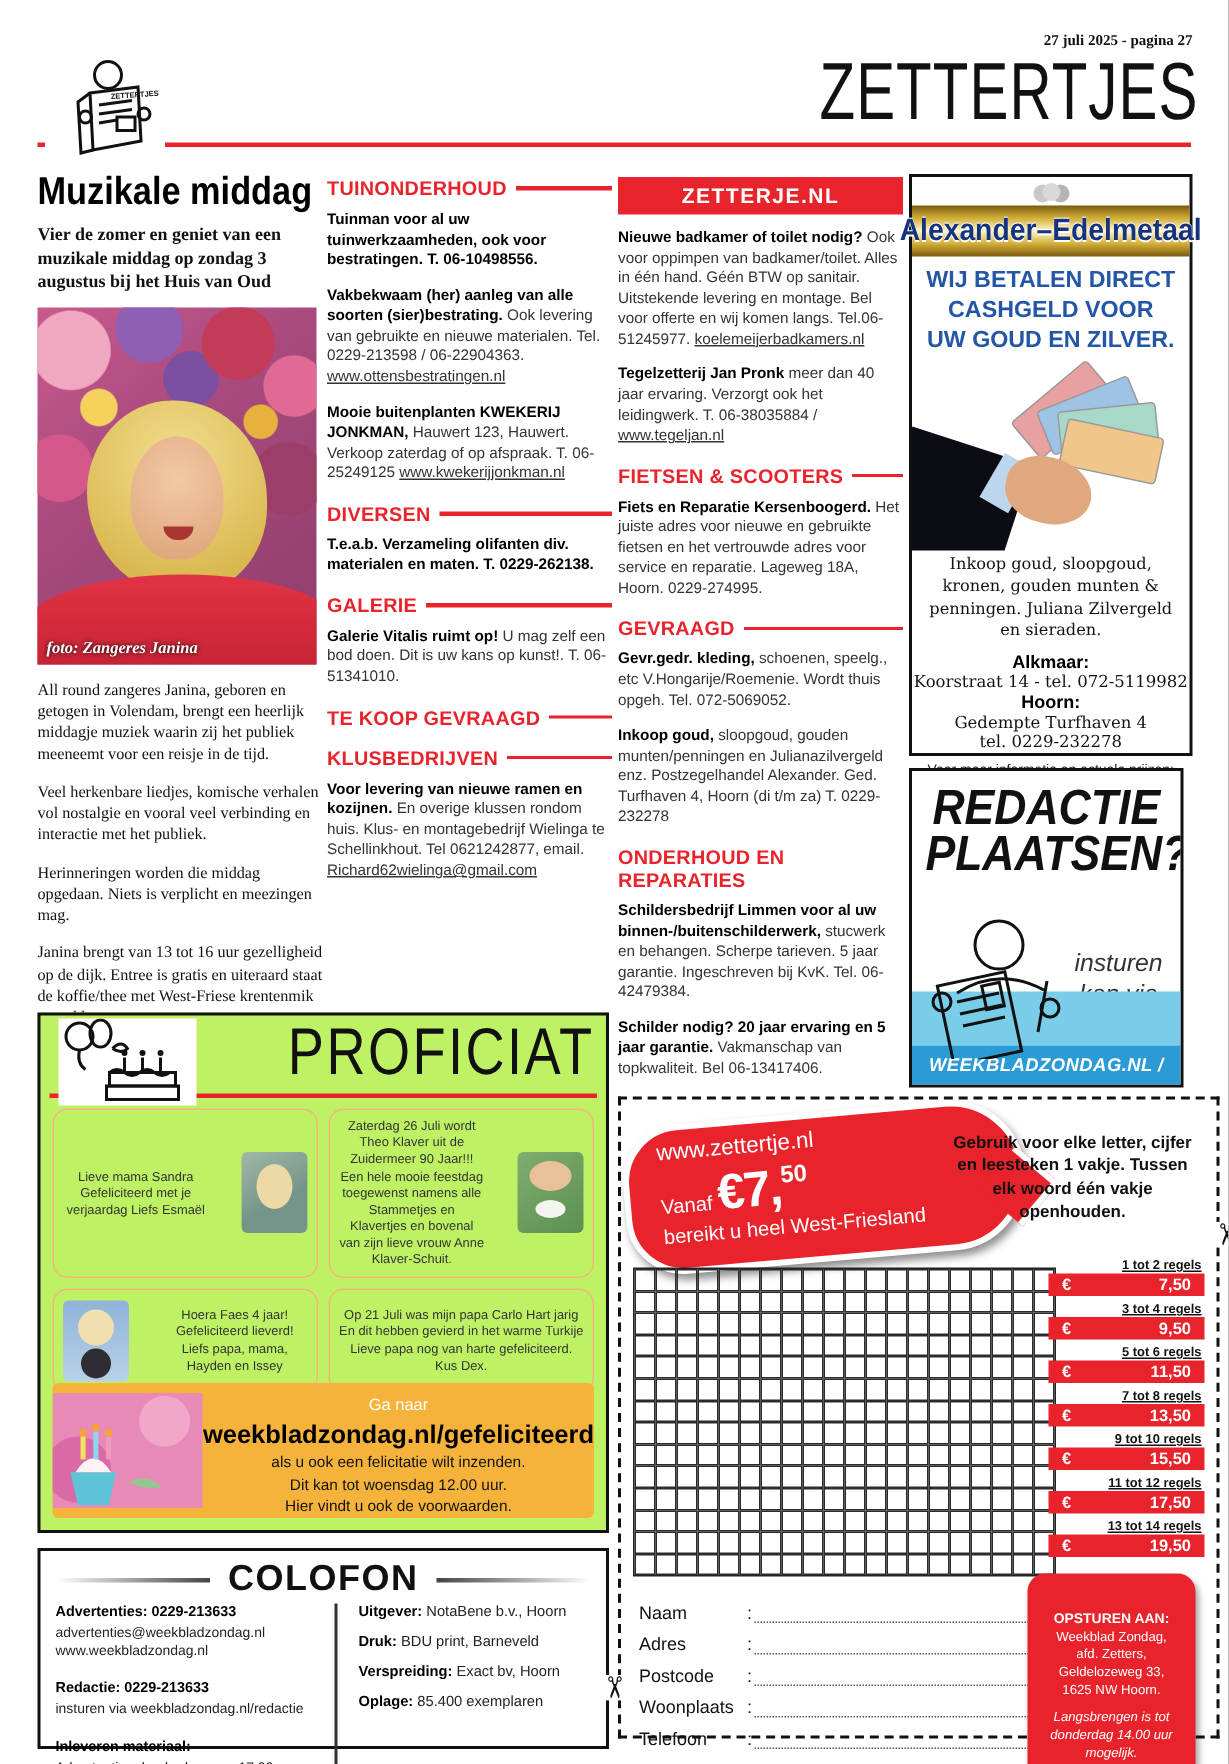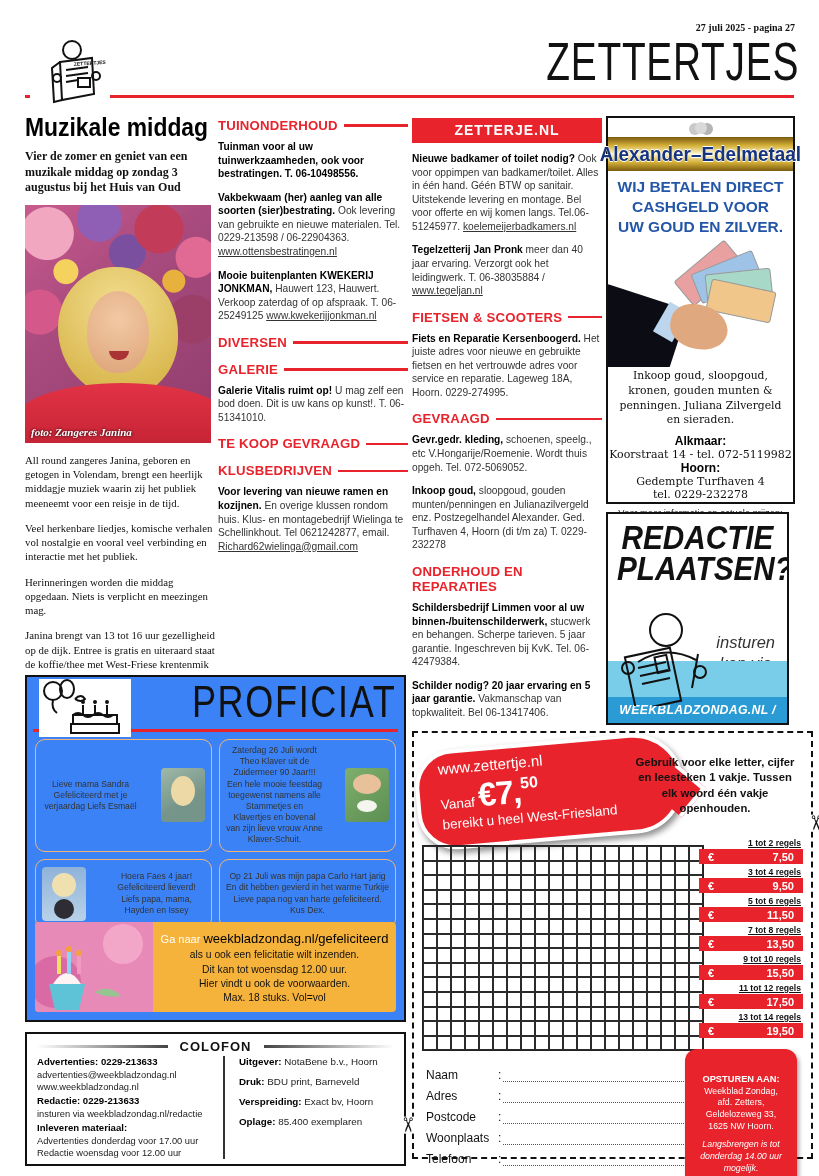--- a/index.html
+++ b/index.html
@@ -72,52 +72,52 @@
   .alex-site{font-size:11.3px;font-weight:bold;text-align:center;color:#1e86d8;}
   
   .redac{position:absolute;left:606px;top:512px;width:183px;height:213px;border:2.5px solid #111;box-sizing:border-box;overflow:hidden;background:#fff;font-style:italic;}
   .redac-title{margin-top:8px;text-align:center;font-size:33px;font-weight:bold;line-height:.95;color:#111;transform:scaleX(0.9);}
   .redac-note{position:absolute;right:12px;top:118px;font-size:16.5px;color:#333;text-align:center;line-height:1.25;}
   .band-light{position:absolute;left:0;right:0;bottom:26px;height:36px;background:#79cde9;}
   .band-dark{position:absolute;left:0;right:0;bottom:0;height:26px;background:#2a9bd5;color:#fff;font-weight:bold;
         font-size:12.3px;text-align:center;line-height:26px;letter-spacing:.3px;}
   .redac-icon{position:absolute;left:6px;top:96px;z-index:3;}
   
-  .prof{position:absolute;left:25px;top:675px;width:381px;height:347px;border:2px solid #111;box-sizing:border-box;background:#3b82f6;}
+  .prof{position:absolute;left:25px;top:675px;width:381px;height:347px;border:2px solid #111;box-sizing:border-box;background:#bef264;}
   .prof-title{position:absolute;right:8px;top:0px;font-size:44px;font-weight:400;letter-spacing:2px;color:#111;
         transform:scaleX(0.82);transform-origin:right;}
   .prof-line{position:absolute;left:6px;right:6px;top:52px;height:2.5px;background:#e8232b;}
   .prof-icon{position:absolute;left:12px;top:2px;background:#fff;z-index:2;}
   .cards{position:absolute;left:8px;top:62px;right:8px;display:grid;grid-template-columns:1fr 1fr;gap:7px;}
   .card{border:1.5px solid #f3b57c;border-radius:10px;padding:5px 6px;display:flex;align-items:center;gap:22px;min-height:58px;}
   .card .txt{flex:1;font-size:8.6px;line-height:1.3;text-align:center;color:#333;}
   .ph{width:44px;height:54px;border-radius:4px;flex:0 0 auto;}
   .ph1{background:linear-gradient(150deg,#9fb8a8 0%,#76958a 60%),#888;position:relative;}
   .ph1:after{content:"";position:absolute;left:10px;top:8px;width:24px;height:30px;border-radius:50%;background:#ecd9a6;}
   .ph2{background:linear-gradient(140deg,#7fae6f,#5c8f52);position:relative;}
   .ph2:after{content:"";position:absolute;left:8px;top:6px;width:28px;height:20px;border-radius:50%;background:#e8c09a;box-shadow:0 22px 0 -4px #f5f5f0;}
   .ph3{background:linear-gradient(#8fb3d9,#b8d2e8);position:relative;}
   .ph3:after{content:"";position:absolute;left:10px;top:6px;width:24px;height:24px;border-radius:50%;background:#f0e0b0;box-shadow:0 24px 0 -2px #2d2d33;}
   .ph4{background:linear-gradient(150deg,#d8cfc0,#b8ab97);position:relative;}
   .ph4:after{content:"";position:absolute;left:9px;top:7px;width:26px;height:30px;border-radius:50%;background:#e0b288;box-shadow:0 26px 0 -6px #4a7a4a;}
   .gef-banner{position:absolute;left:8px;right:8px;bottom:8px;height:90px;background:#f6b33c;border-radius:4px;display:flex;overflow:hidden;}
   .gef-text{flex:1;text-align:center;padding-top:8px;font-size:10.3px;line-height:1.4;color:#111;}
   .gef-prefix{color:#fff;font-size:11px;}
-  .gef-bold{font-weight:normal;font-size:13px;color:#000;}
+  .gef-bold{font-weight:bold;font-size:17px;color:#000;}
   
   .colofon{position:absolute;left:25px;top:1032px;width:381px;height:134px;border:2.5px solid #111;box-sizing:border-box;background:#fff;}
   .colo-head{display:flex;align-items:center;margin:5px 10px 2px;}
   .colo-head .gl{flex:1;height:3px;}
   .colo-head .gl.l{background:linear-gradient(to right,transparent,#444);}
   .colo-head .gl.r{background:linear-gradient(to left,transparent,#444);}
-  .colo-title{font-size:13px;font-weight:bold;letter-spacing:1px;margin:0 12px;color:#111;}
+  .colo-title{font-size:24px;font-weight:bold;letter-spacing:1px;margin:0 12px;color:#111;}
   .colo-cols{display:flex;margin:2px 10px;}
   .colo-left{width:178px;border-right:2px solid #333;padding-right:8px;font-size:9.3px;line-height:1.32;}
   .colo-left .b{font-weight:bold;font-size:9.6px;color:#000;}
-  .colo-left .gap{margin-top:2px;}
+  .colo-left .gap{margin-top:14px;}
   .colo-right{flex:1;padding-left:14px;font-size:9.8px;}
   .colo-right div{margin-bottom:9px;}
   .colo-right b{color:#000;}
   
   .coupon{position:absolute;left:412px;top:731px;width:401px;height:428px;border:2.5px dashed #111;box-sizing:border-box;background:#fff;}
   .bubble{position:absolute;left:2px;top:8px;width:268px;height:100px;background:#e8232b;border:4px solid #fff;
         border-radius:46px 60px 60px 46px;box-shadow:2px 4px 6px rgba(0,0,0,.45);transform:rotate(-5deg);color:#fff;padding:6px 0 0 20px;box-sizing:border-box;}
   .bubble .l1{font-size:15px;}
   .bubble .l2{font-size:13.5px;margin-top:2px;}
   .bubble .pr{font-size:33px;font-weight:bold;letter-spacing:-1px;}
@@ -191,20 +191,21 @@
         <i class="rule"></i>
       </div>
     <p class="ad"><b>Tuinman voor al uw tuinwerkzaamheden, ook voor bestratingen. T. 06-10498556.</b><span></span></p>
     <p class="ad"><b>Vakbekwaam (her) aanleg van alle soorten (sier)bestrating.</b><span> Ook levering van gebruikte en nieuwe materialen. Tel. 0229-213598 / 06-22904363. </span><span class="lnk">www.ottensbestratingen.nl</span></p>
     <p class="ad"><b>Mooie buitenplanten KWEKERIJ JONKMAN,</b><span> Hauwert 123, Hauwert. Verkoop zaterdag of op afspraak. T. 06-25249125 </span><span class="lnk">www.kwekerijjonkman.nl</span></p>
 
     <div class="sec-head">
         <span>DIVERSEN</span>
         <i class="rule"></i>
       </div>
+    <p class="ad"><b>T.e.a.b. Verzameling olifanten div. materialen en maten. T. 0229-262138.</b></p>
 
     <div class="sec-head">
         <span>GALERIE</span>
         <i class="rule"></i>
       </div>
     <p class="ad"><b>Galerie Vitalis ruimt op!</b><span> U mag zelf een bod doen. Dit is uw kans op kunst!. T. 06-51341010.</span></p>
 
     <div class="sec-head">
         <span>TE KOOP GEVRAAGD</span>
         <i class="rule"></i>

